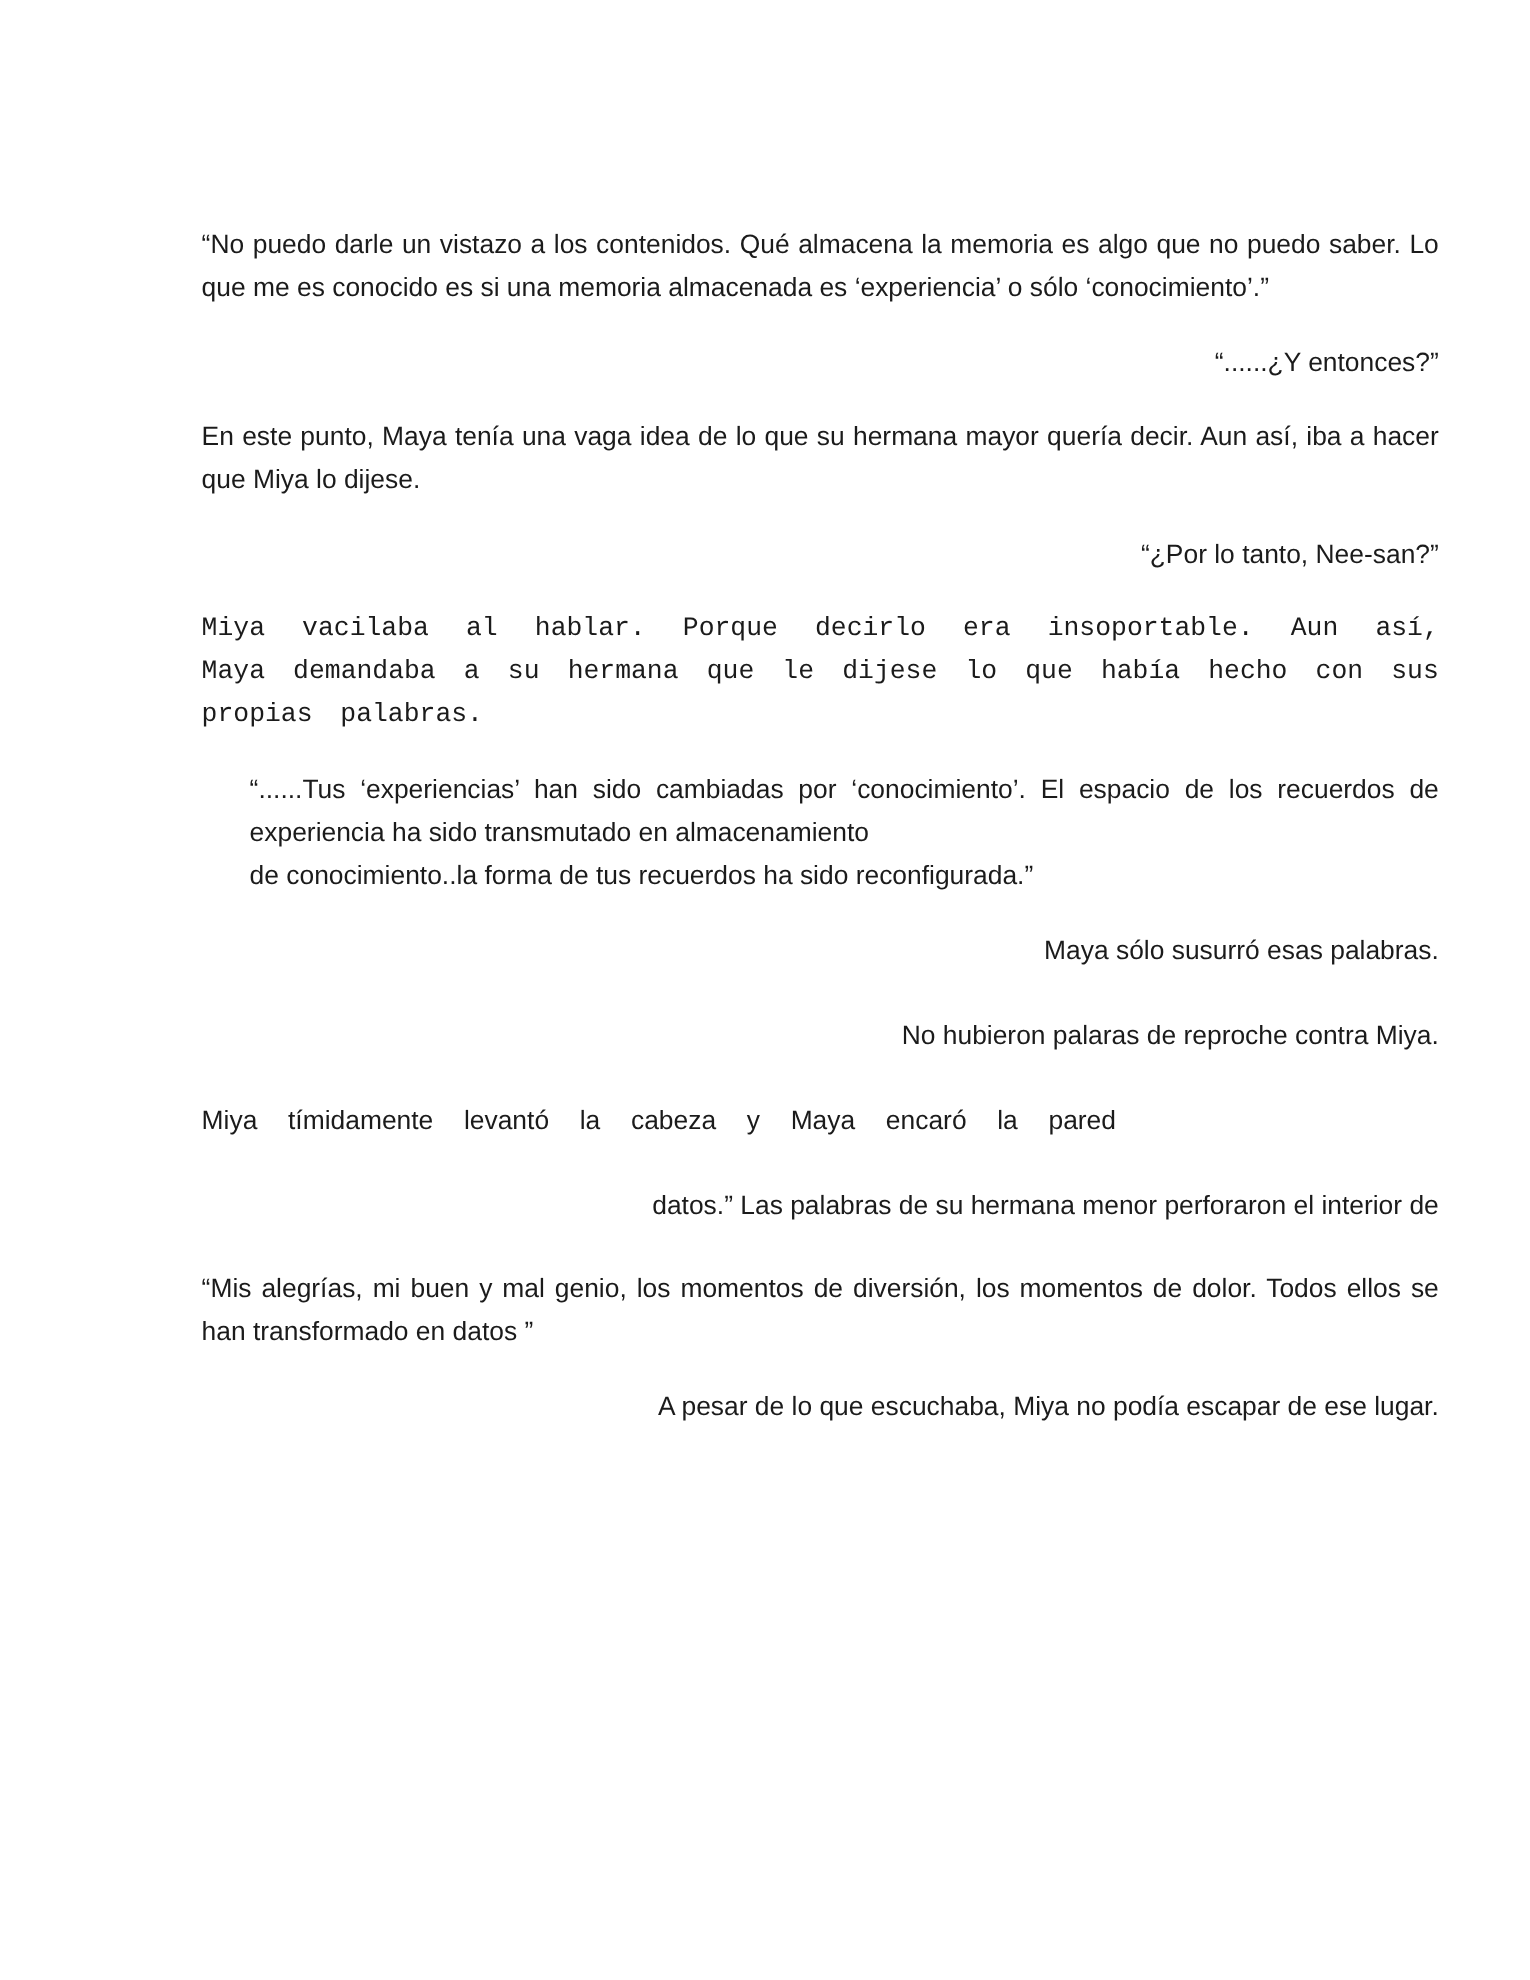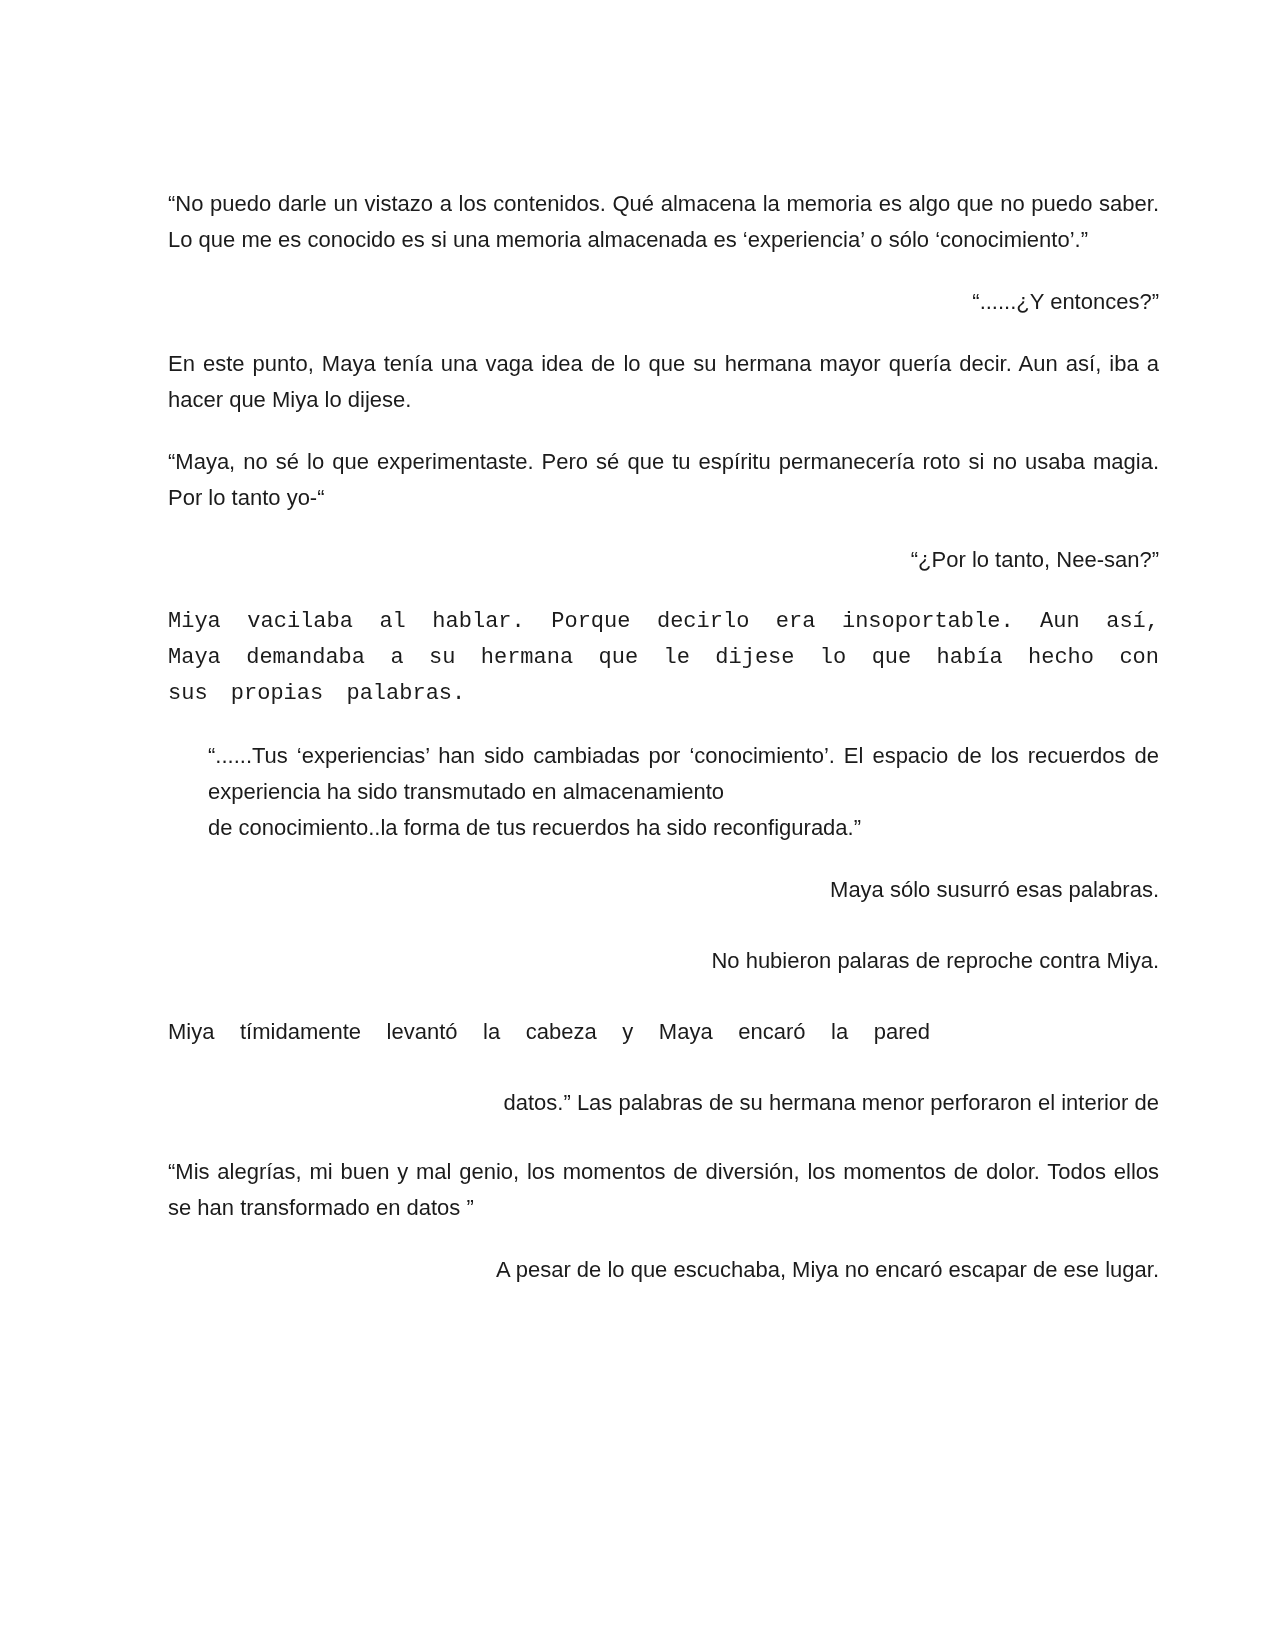--- a/index.html
+++ b/index.html
@@ -11,21 +11,21 @@
     position: relative;
     width: 1275px;
     height: 1650px;
     background: #ffffff;
     overflow: hidden;
     font-family: "Liberation Sans", sans-serif;
     color: #1b1b1b;
   }
   .doc-body {
     box-sizing: border-box;
-    padding: 186px 116px 0 168px;
+    padding: 186px 76px 0 168px;
     font-size: 22px;
     line-height: 36px;
   }
   .para {
     margin: 0 0 26px 0;
     text-align: right;
   }
   .justify {
     text-align: justify;
   }
@@ -49,25 +49,24 @@
   }
 </style>
 </head>
 <body>
 
 <div class="page">
   <div class="doc-body">
       <div class="para justify">“No puedo darle un vistazo a los contenidos. Qué almacena la memoria es algo que no puedo saber. Lo que me es conocido es si una memoria almacenada es ‘experiencia’ o sólo ‘conocimiento’.”</div>
       <div class="para plain">“......¿Y entonces?”</div>
       <div class="para justify">En este punto, Maya tenía una vaga idea de lo que su hermana mayor quería decir. Aun así, iba a hacer que Miya lo dijese.</div>
-      <div class="para justify">“Maya, no sé lo que experimentaste. Pero sé que tu espíritu permanecería roto si no usaba magia. Por lo tanto yo-“</div>
       <div class="para plain">“¿Por lo tanto, Nee-san?”</div>
       <div class="para justify-wide">Miya vacilaba al hablar. Porque decirlo era insoportable. Aun así, Maya demandaba a su hermana que le dijese lo que había hecho con sus propias palabras.</div>
       <div class="para justify prewrap">“......Tus ‘experiencias’ han sido cambiadas por ‘conocimiento’. El espacio de los recuerdos de experiencia ha sido transmutado en almacenamiento
 de conocimiento..la forma de tus recuerdos ha sido reconfigurada.”</div>
       <div class="para plain">Maya sólo susurró esas palabras.</div>
       <div class="para plain spaced">No hubieron palaras de reproche contra Miya.</div>
       <div class="para narrow-stretch spaced">Miya tímidamente levantó la cabeza y Maya encaró la pared</div>
       <div class="para plain spaced">datos.” Las palabras de su hermana menor perforaron el interior de</div>
       <div class="para justify">“Mis alegrías, mi buen y mal genio, los momentos de diversión, los momentos de dolor. Todos ellos se han transformado en datos ”</div>
-      <div class="para plain">A pesar de lo que escuchaba, Miya no encaró escapar de ese lugar.</div>
+      <div class="para plain">A pesar de lo que escuchaba, Miya no podía escapar de ese lugar.</div>
     </div>
 </div>
 
 </body></html>

